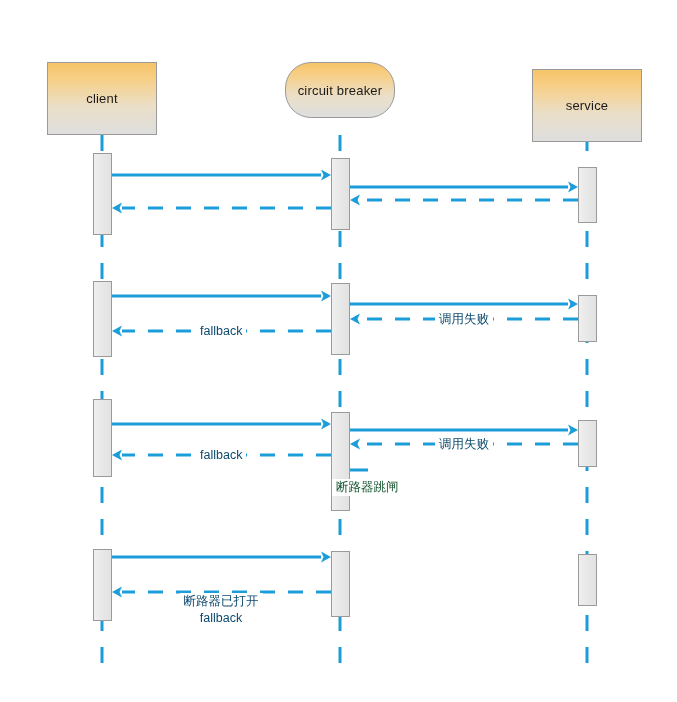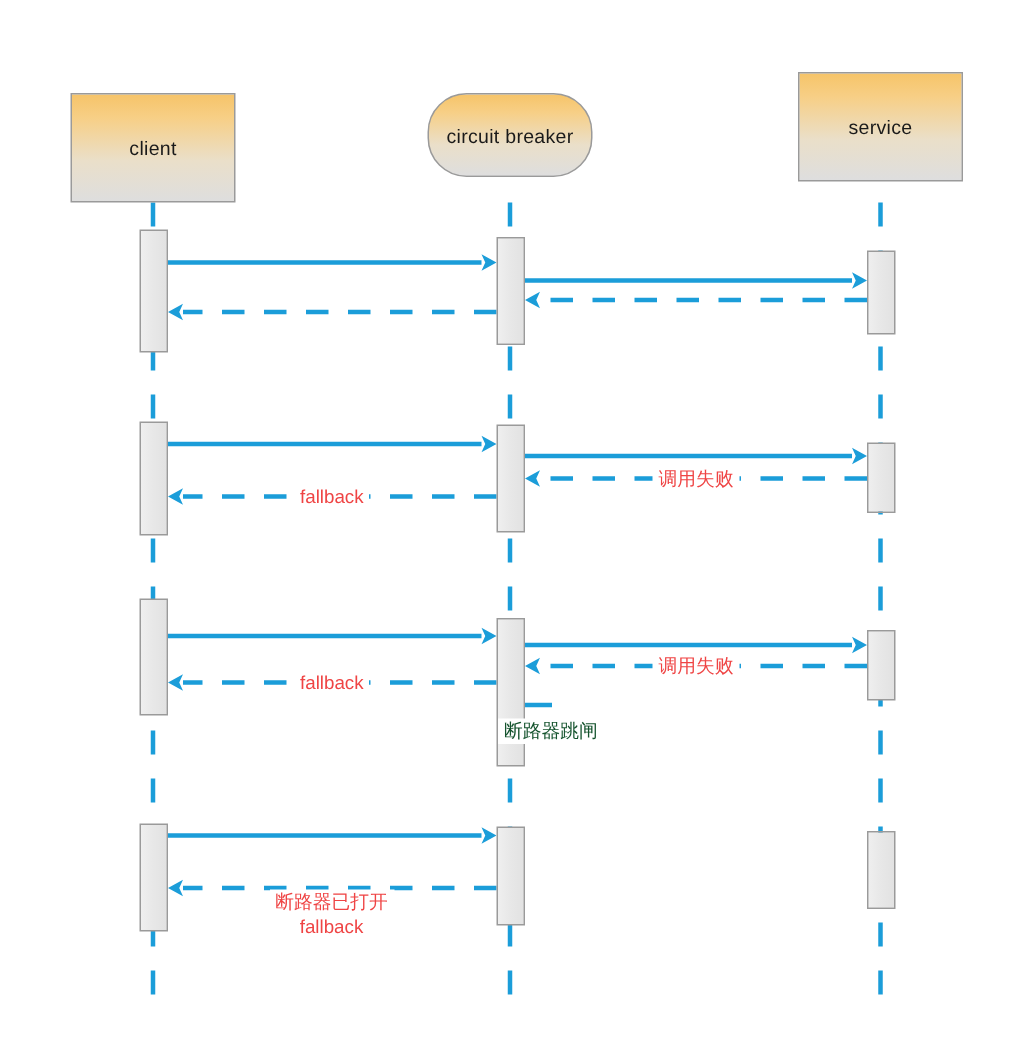--- a/index.html
+++ b/index.html
@@ -47,21 +47,21 @@
   }
   .msg-label {
     position: absolute;
     font-size: 12.5px;
     white-space: nowrap;
     text-align: center;
     line-height: 17px;
     font-family: "Liberation Sans", "DejaVu Sans", sans-serif;
   }
   .msg-label.red {
-    color: #ef4444;
+    color: #0c4a6e;
   }
   .msg-label.black {
     color: #14532d;
   }
   .label-bg {
     background: #ffffff;
     padding: 0 4px;
   }
 </style>
 </head>
@@ -119,21 +119,21 @@
       </g>
   </svg>
 
   <div id="participants-layer">
       <div class="participant-box" style="left: 47px; top: 62px; width: 110px; height: 73px;">
         <span class="participant-label">client</span>
       </div>
       <div class="participant-box" style="left: 285px; top: 62px; width: 110px; height: 56px; border-radius: 26px;">
         <span class="participant-label">circuit breaker</span>
       </div>
-      <div class="participant-box" style="left: 532px; top: 48px; width: 110px; height: 73px;">
+      <div class="participant-box" style="left: 532px; top: 69px; width: 110px; height: 73px;">
         <span class="participant-label">service</span>
       </div>
     </div>
   <div id="activations-layer">
       <div class="activation" style="left: 93px; top: 153px; width: 19px; height: 82px;"></div>
       <div class="activation" style="left: 331px; top: 158px; width: 19px; height: 72px;"></div>
       <div class="activation" style="left: 578px; top: 167px; width: 19px; height: 56px;"></div>
       <div class="activation" style="left: 93px; top: 281px; width: 19px; height: 76px;"></div>
       <div class="activation" style="left: 331px; top: 283px; width: 19px; height: 72px;"></div>
       <div class="activation" style="left: 578px; top: 295px; width: 19px; height: 47px;"></div>

